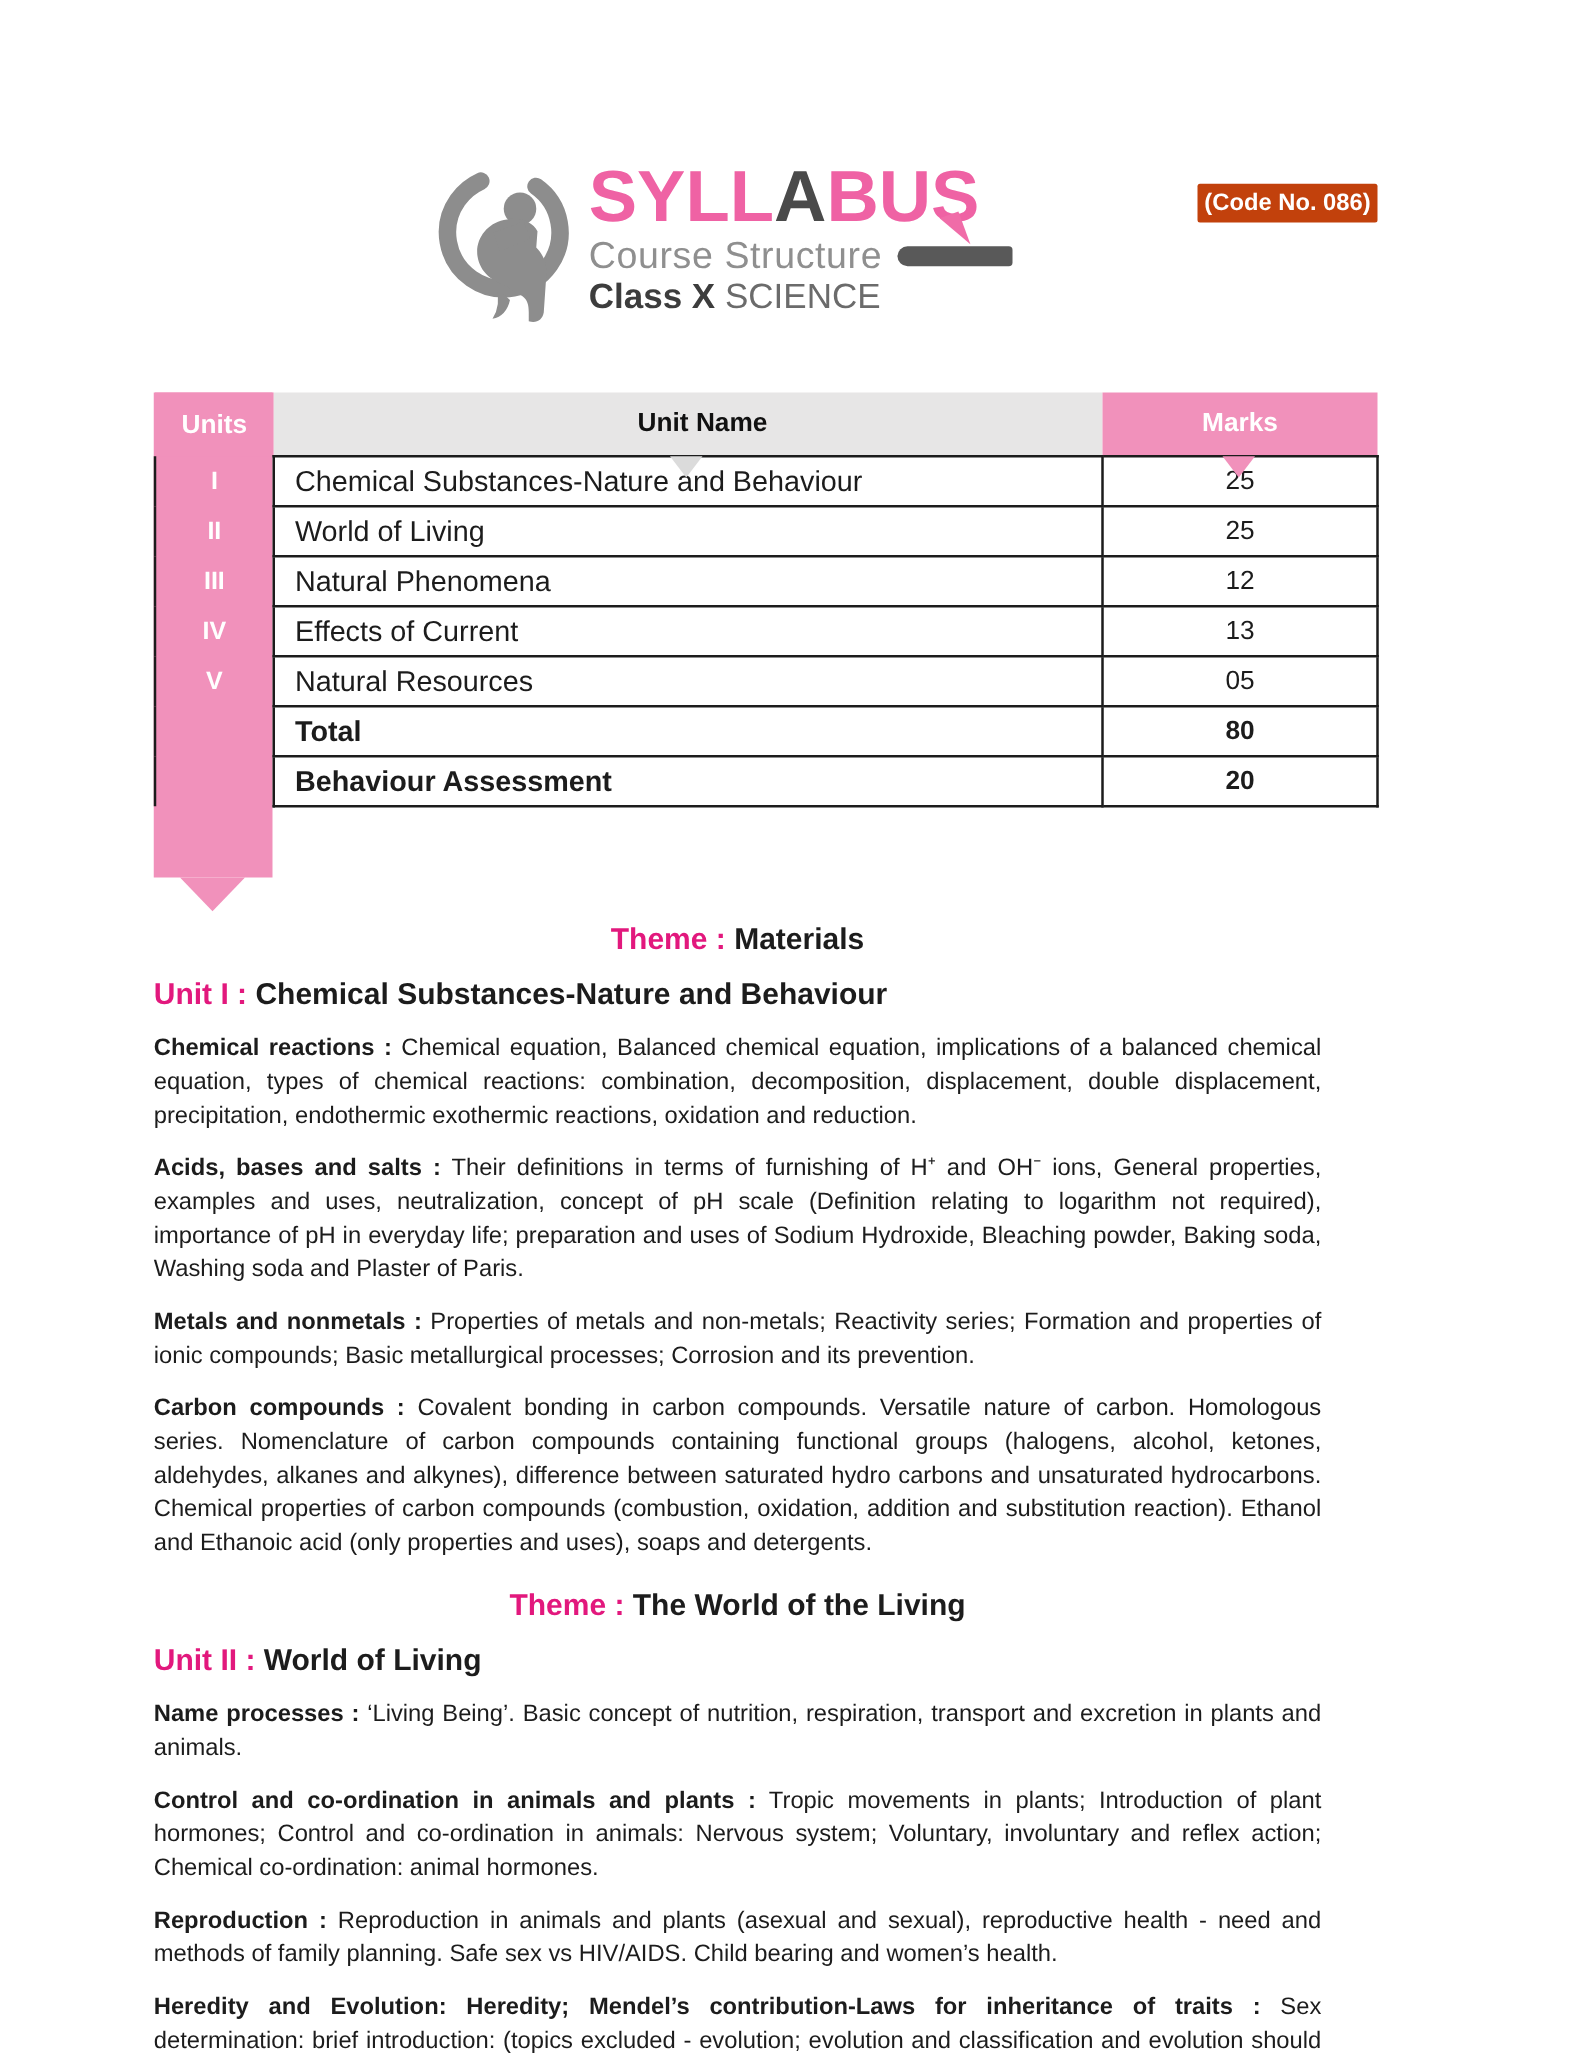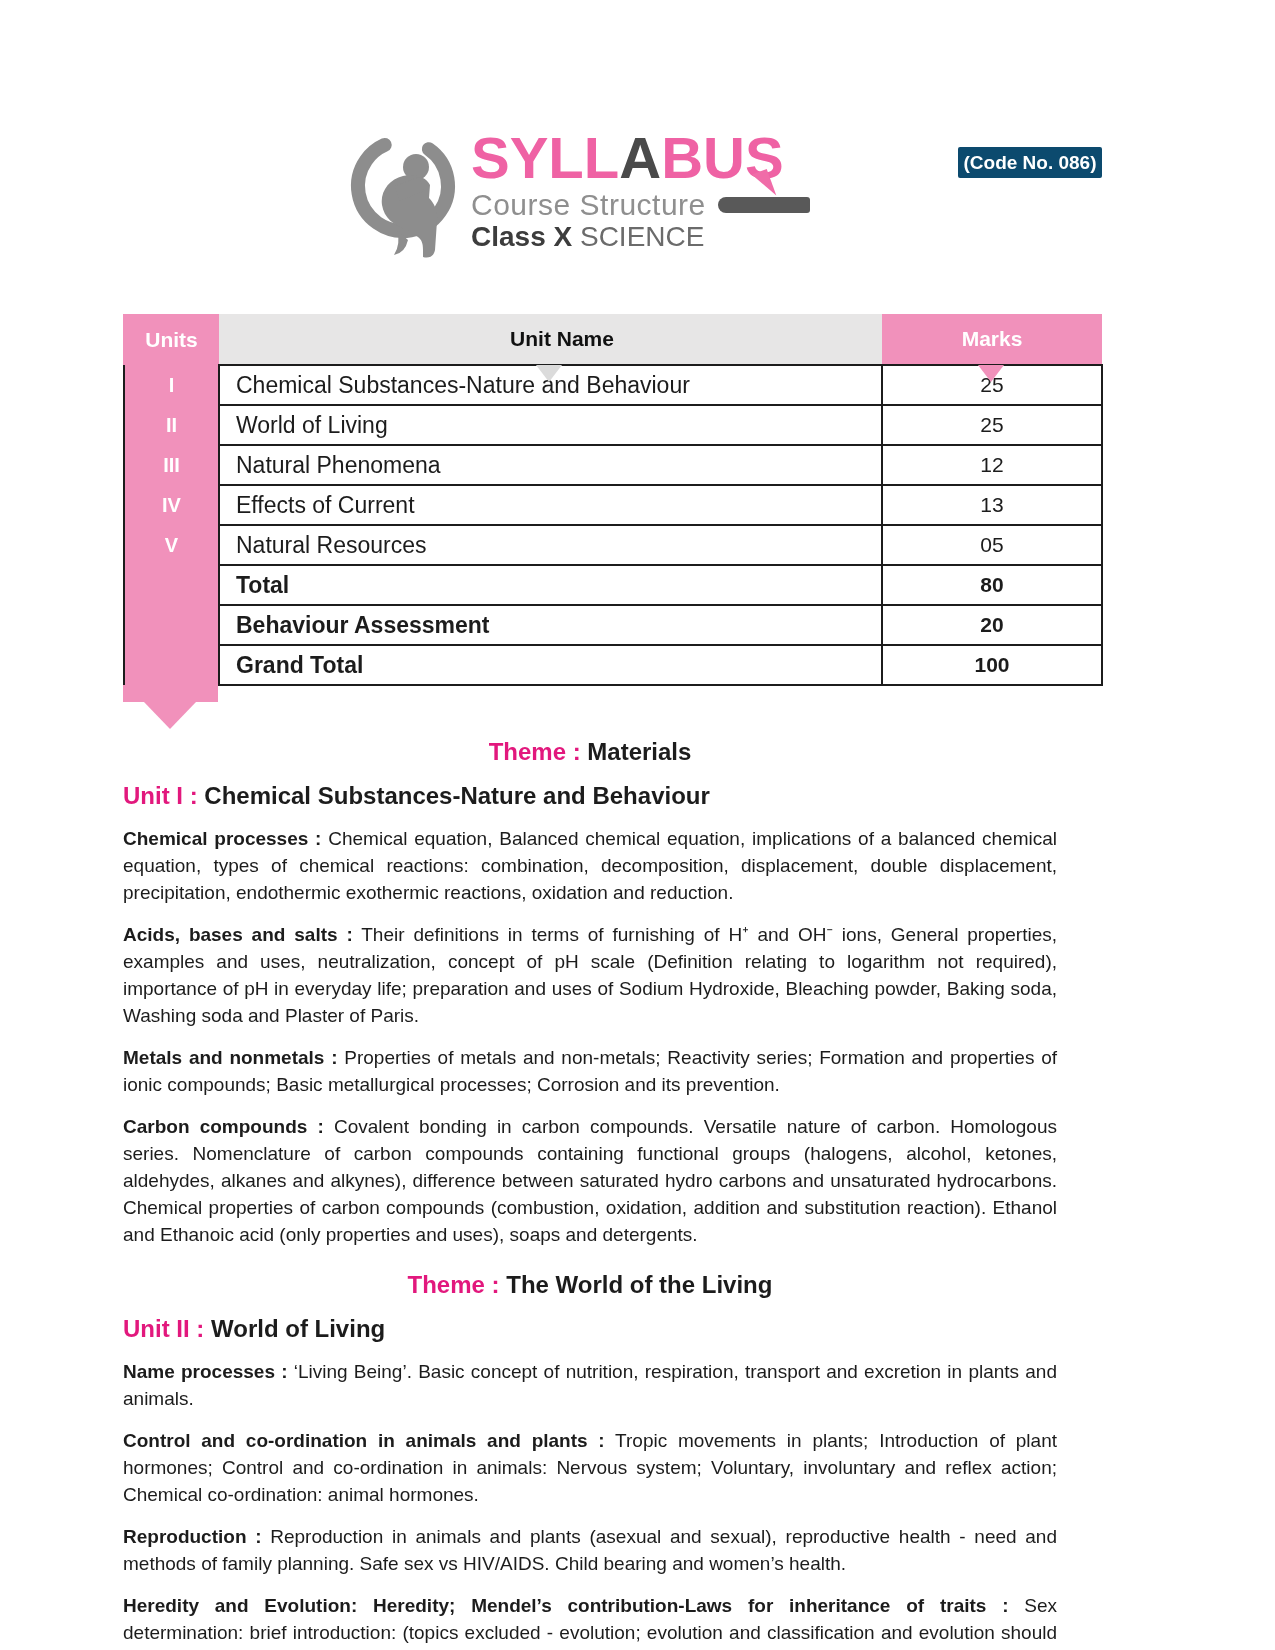--- a/index.html
+++ b/index.html
@@ -20,21 +20,21 @@
   .logo-subtitle { font-size:30px; color:#8f8f8f; letter-spacing:0.5px; line-height:30px; }
   .cs-bar { position:relative; width:92px; height:16px; background:#595959; border-radius:8px 3px 3px 8px; }
   .cs-swoosh { position:absolute; top:-26px; left:38px; width:0; height:0;
     border-left:16px solid transparent; border-top:28px solid #F06CA8;
     transform:rotate(-20deg); }
   .logo-class { font-size:28px; color:#6b6b6b; margin-top:2px; line-height:30px; }
   .logo-class .bold { font-weight:bold; color:#3d3d3d; }
 
   .code-badge {
     position:absolute; left:958px; top:147px; width:144px; height:31px;
-    background:#0c4a6e; color:#ffffff; font-weight:bold; font-size:19px;
+    background:#c2410c; color:#ffffff; font-weight:bold; font-size:19px;
     display:flex; align-items:center; justify-content:center; border-radius:2px;
   }
 
   
   .units-ribbon { position:absolute; left:123px; top:314px; width:95px; height:388px; background:#F191BB; z-index:0; }
   .ribbon-tail { position:absolute; left:123px; top:702px; width:0; height:0;
     border-left:26px solid transparent; border-right:26px solid transparent;
     border-top:27px solid #F191BB; margin-left:21px; z-index:0; }
 
   table.marks-table {
@@ -156,37 +156,32 @@
       <tr class="bold-row">
         <td class="unit-cell"></td>
         <td class="name-cell">Total</td>
         <td class="marks-cell">80</td>
       </tr>
       <tr class="bold-row">
         <td class="unit-cell"></td>
         <td class="name-cell">Behaviour Assessment</td>
         <td class="marks-cell">20</td>
       </tr>
-      <tr class="bold-row">
-        <td class="unit-cell"></td>
-        <td class="name-cell">Grand Total</td>
-        <td class="marks-cell">100</td>
-      </tr>
     </tbody>
   </table>
 
   <div class="hdr-tri gray"></div>
   <div class="hdr-tri pink"></div>
 
   <div class="content">
 
     <div class="theme-heading"><span class="magenta">Theme :</span> <span>Materials</span></div>
     <div class="unit-heading"><span class="magenta">Unit I :</span> <span>Chemical Substances-Nature and Behaviour</span></div>
 
-    <p class="para"><span class="lead">Chemical processes :</span><span> Chemical equation, Balanced chemical equation, implications of a balanced chemical equation, types of chemical reactions: combination, decomposition, displacement, double displacement, precipitation, endothermic exothermic reactions, oxidation and reduction.</span></p>
+    <p class="para"><span class="lead">Chemical reactions :</span><span> Chemical equation, Balanced chemical equation, implications of a balanced chemical equation, types of chemical reactions: combination, decomposition, displacement, double displacement, precipitation, endothermic exothermic reactions, oxidation and reduction.</span></p>
     <p class="para"><span class="lead">Acids, bases and salts :</span><span> Their definitions in terms of furnishing of H⁺ and OH⁻ ions, General properties, examples and uses, neutralization, concept of pH scale (Definition relating to logarithm not required), importance of pH in everyday life; preparation and uses of Sodium Hydroxide, Bleaching powder, Baking soda, Washing soda and Plaster of Paris.</span></p>
     <p class="para"><span class="lead">Metals and nonmetals :</span><span> Properties of metals and non-metals; Reactivity series; Formation and properties of ionic compounds; Basic metallurgical processes; Corrosion and its prevention.</span></p>
     <p class="para"><span class="lead">Carbon compounds :</span><span> Covalent bonding in carbon compounds. Versatile nature of carbon. Homologous series. Nomenclature of carbon compounds containing functional groups (halogens, alcohol, ketones, aldehydes, alkanes and alkynes), difference between saturated hydro carbons and unsaturated hydrocarbons. Chemical properties of carbon compounds (combustion, oxidation, addition and substitution reaction). Ethanol and Ethanoic acid (only properties and uses), soaps and detergents.</span></p>
 
     <div class="section-gap"></div>
 
     <div class="theme-heading"><span class="magenta">Theme :</span> <span>The World of the Living</span></div>
     <div class="unit-heading"><span class="magenta">Unit II :</span> <span>World of Living</span></div>
 
     <p class="para"><span class="lead">Name processes :</span><span> ‘Living Being’. Basic concept of nutrition, respiration, transport and excretion in plants and animals.</span></p>

